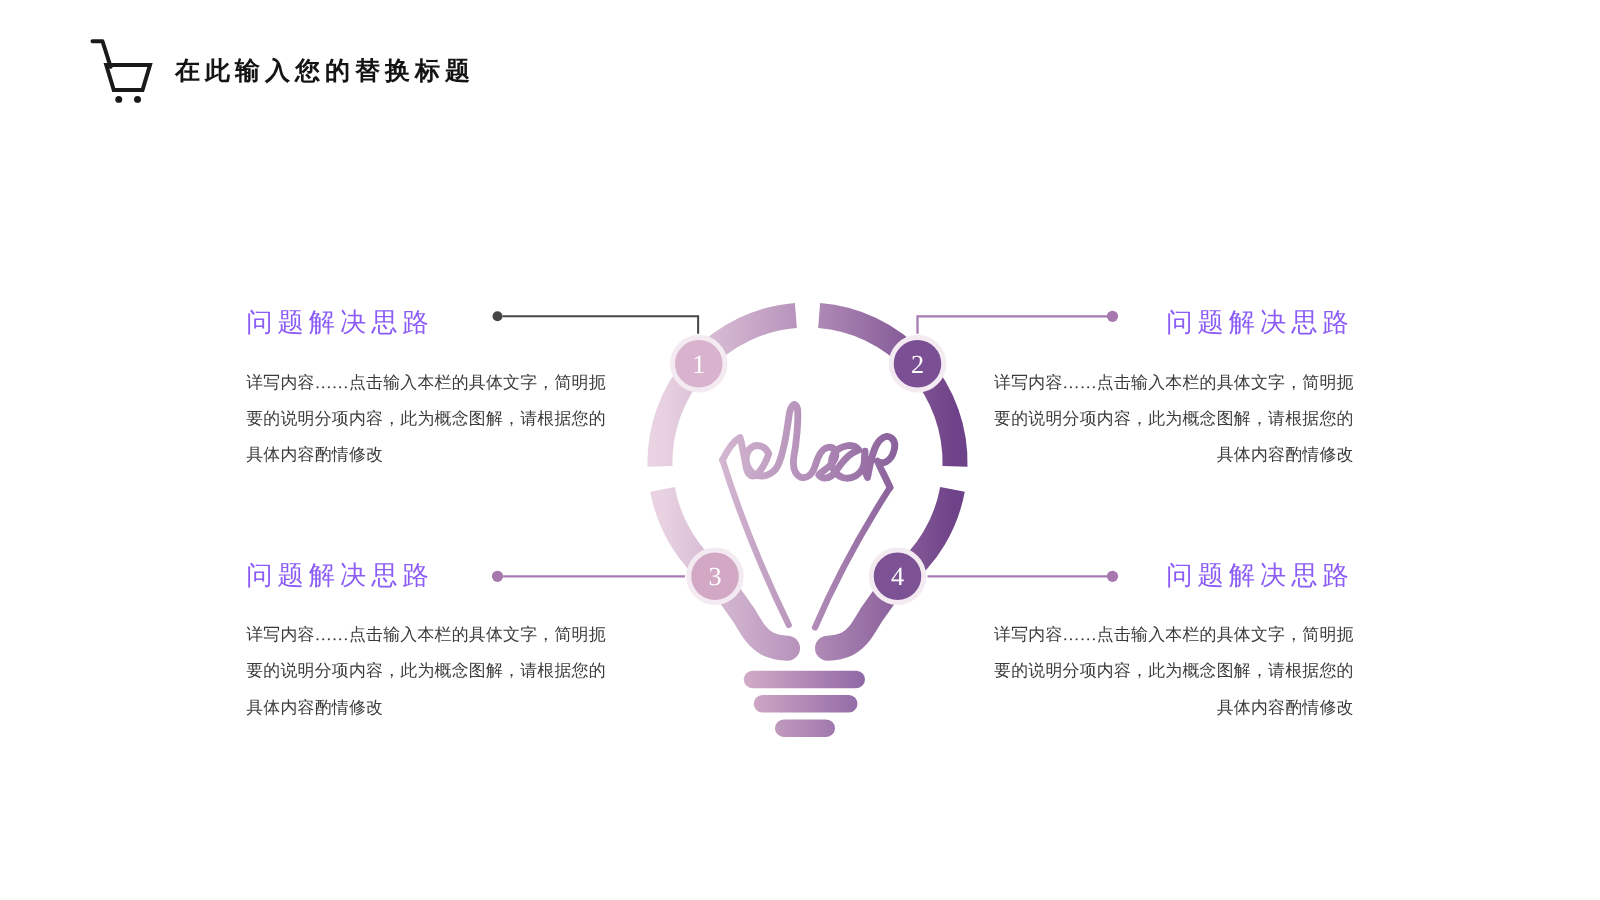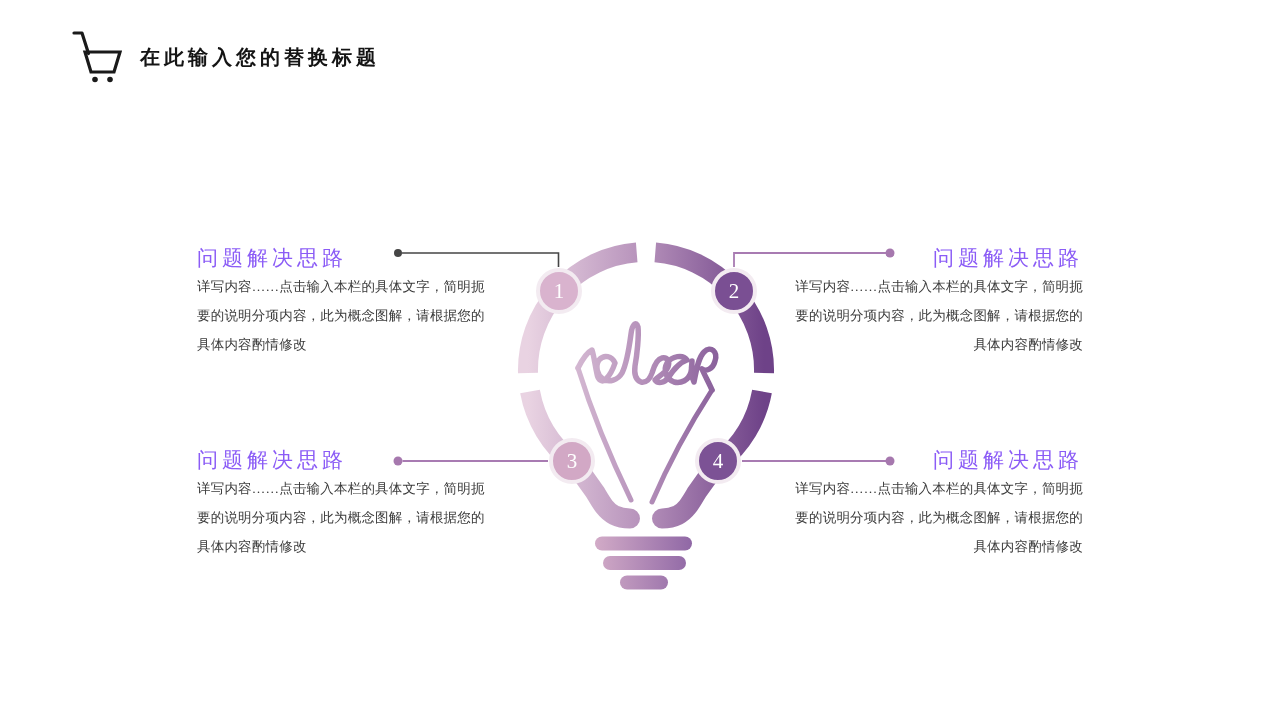--- a/index.html
+++ b/index.html
@@ -28,21 +28,21 @@
   .tblock{position:absolute;width:288px;}
   .tblock .hd{font-size:21px;line-height:28px;color:#8b5cf6;letter-spacing:4px;
       font-weight:400;white-space:nowrap;}
   .tblock .ln{font-size:13.5px;line-height:29px;color:#3b3b3b;letter-spacing:0.2px;white-space:nowrap;}
   .tblock.align-left{text-align:left;}
   .tblock.align-right{text-align:right;}
   .tb-tl{left:197px;top:244px;}
   .tb-tr{left:795px;top:244px;}
   .tb-bl{left:197px;top:446px;}
   .tb-br{left:795px;top:446px;}
-  .tblock .body{margin-top:0;}
+  .tblock .body{margin-top:19px;}
 
   .idea-hidden-label{position:absolute;left:575px;top:335px;width:145px;height:70px;
       opacity:0;font-size:40px;pointer-events:none;}
 </style>
 </head>
 <body>
 
 <div class="slide">
 
   <svg class="cart-svg" viewBox="66 28 62 58">

